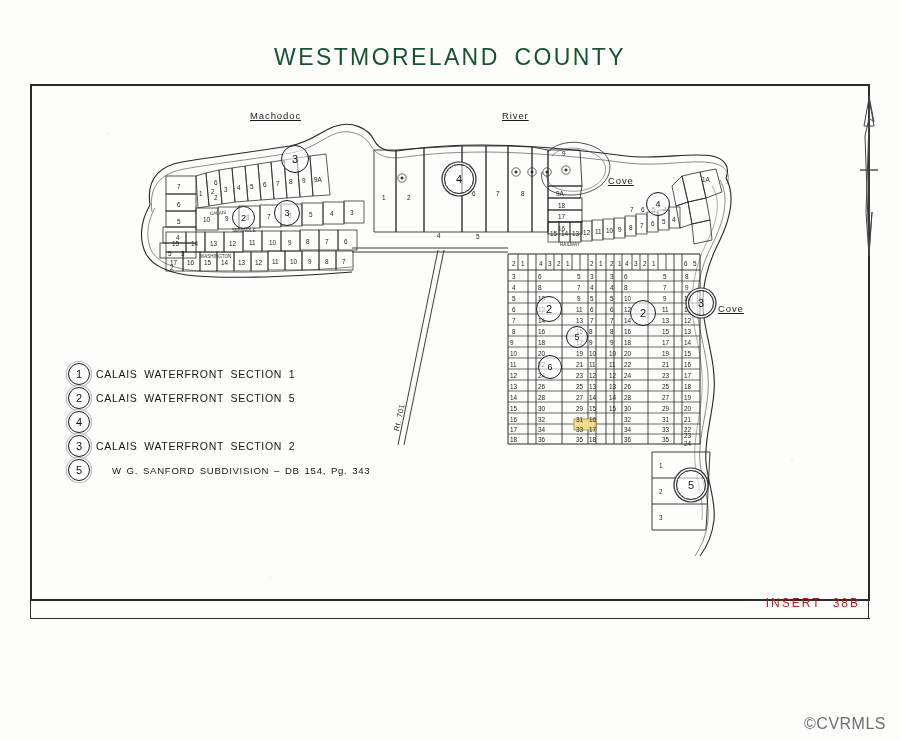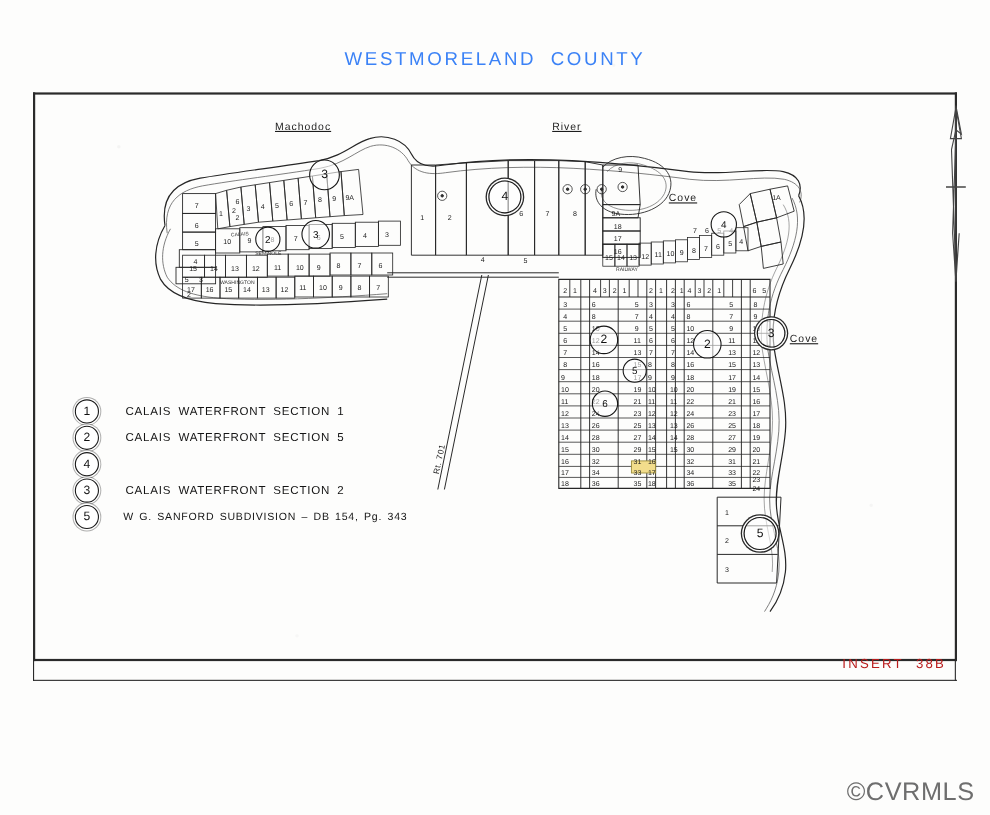--- a/index.html
+++ b/index.html
@@ -27,23 +27,23 @@
       radial-gradient(circle at 88% 62%, rgba(0,0,0,0.03) 0 1px, transparent 2px),
       radial-gradient(circle at 30% 78%, rgba(0,0,0,0.025) 0 1px, transparent 2px);
     pointer-events: none;
   }
   #map-title {
     position: absolute;
     top: 44px;
     left: 0;
     width: 900px;
     text-align: center;
-    font-size: 17px;
+    font-size: 23px;
     letter-spacing: 2.4px;
-    color: #3b82f6;
+    color: #14532d;
     font-family: "Liberation Sans", sans-serif;
     word-spacing: 6px;
   }
   
   .frame-line {
     position: absolute;
     background: #2a2a2a;
   }
   #frame-top   { left: 30px;  top: 84px;  width: 840px; height: 1.6px; }
   #frame-left  { left: 30px;  top: 84px;  width: 1.6px; height: 517px; }
@@ -59,21 +59,21 @@
     top: 596px;
     font-size: 12px;
     letter-spacing: 2px;
     color: #b91c1c;
     word-spacing: 6px;
   }
   #watermark {
     position: absolute;
     right: 14px;
     bottom: 8px;
-    font-size: 23px;
+    font-size: 16px;
     color: #6e6e6e;
     letter-spacing: 0.5px;
   }
 
   
   #legend {
     position: absolute;
     left: 68px;
     top: 362px;
     width: 320px;
@@ -91,21 +91,21 @@
     display: flex;
     align-items: center;
     justify-content: center;
     font-size: 11px;
     color: #111;
     flex: 0 0 auto;
     background: #fff;
     box-shadow: 0 0 0 1.2px #fff, 0 0 0 2.1px rgba(30,30,30,0.35);
   }
   .legend-text {
-    margin-left: 24px;
+    margin-left: 6px;
     font-size: 10.5px;
     letter-spacing: 0.7px;
     color: #141414;
     white-space: nowrap;
     word-spacing: 3px;
   }
   .legend-text.tight { margin-left: 22px; font-size: 9.6px; word-spacing: 1.5px; }
 
   
   .map-label {

